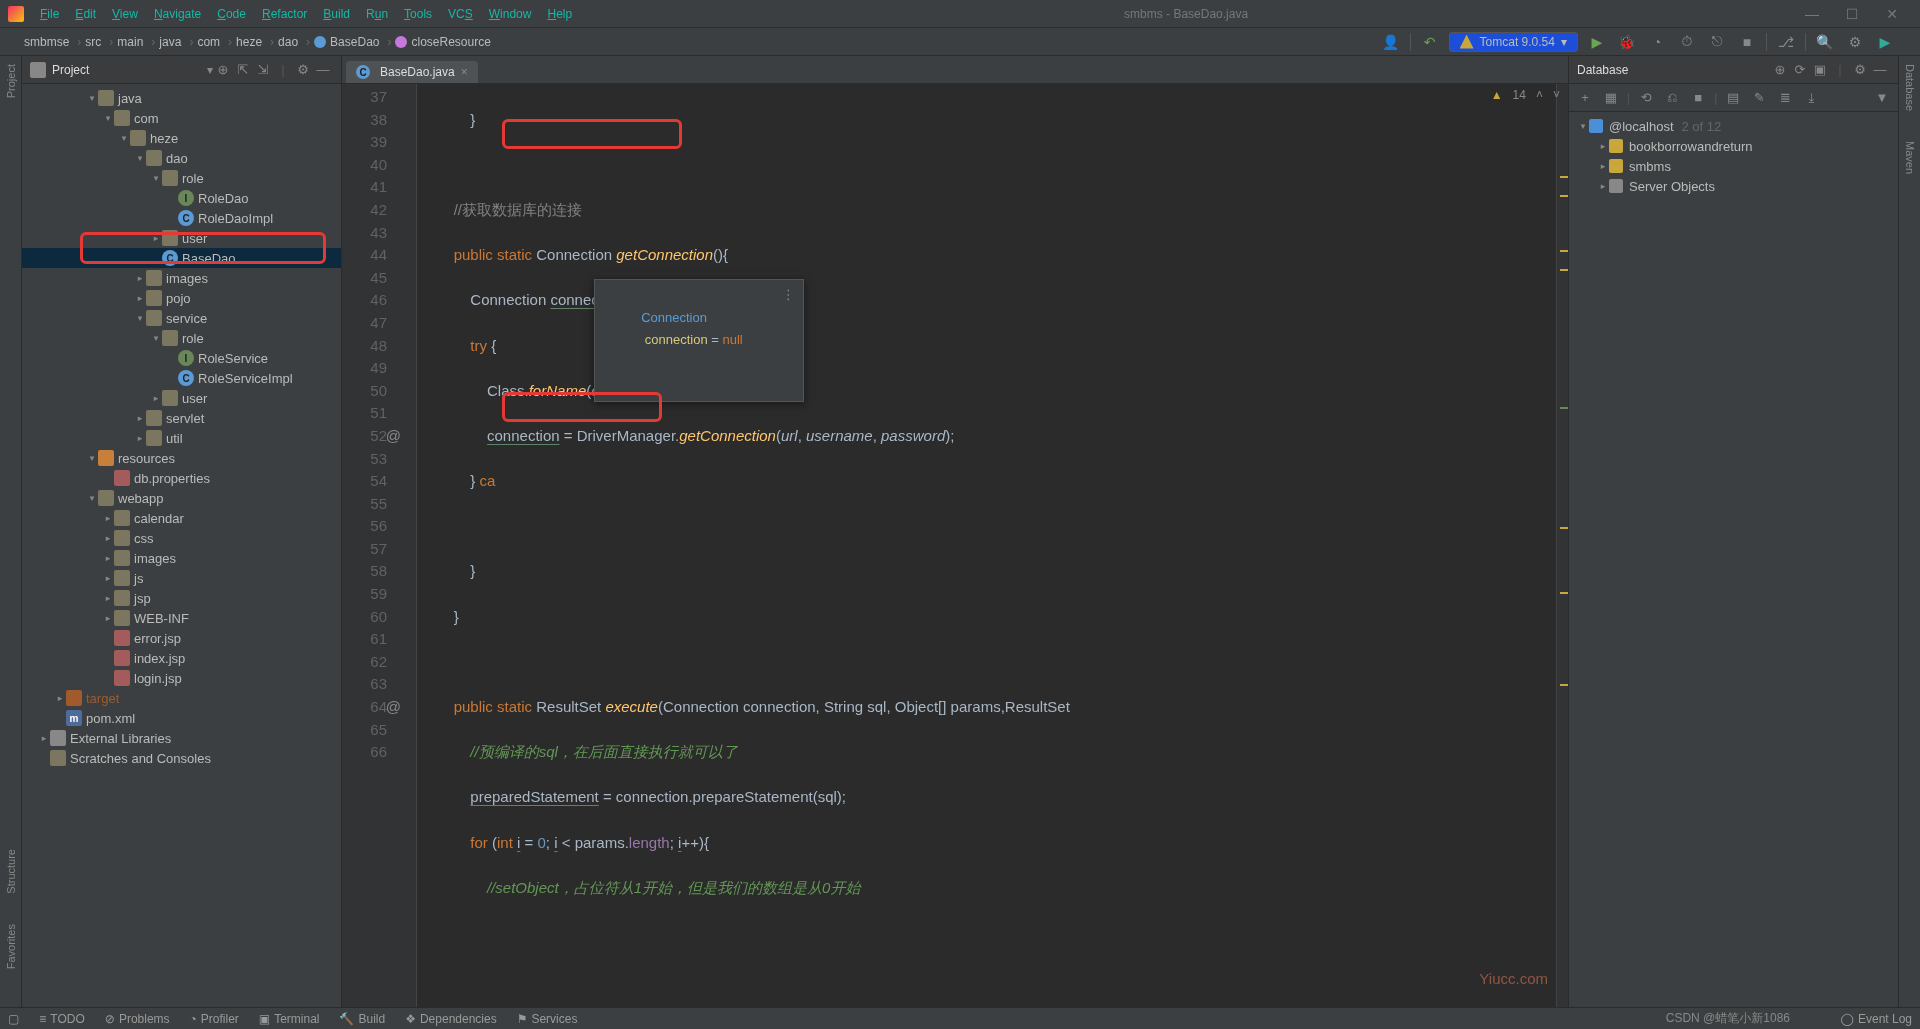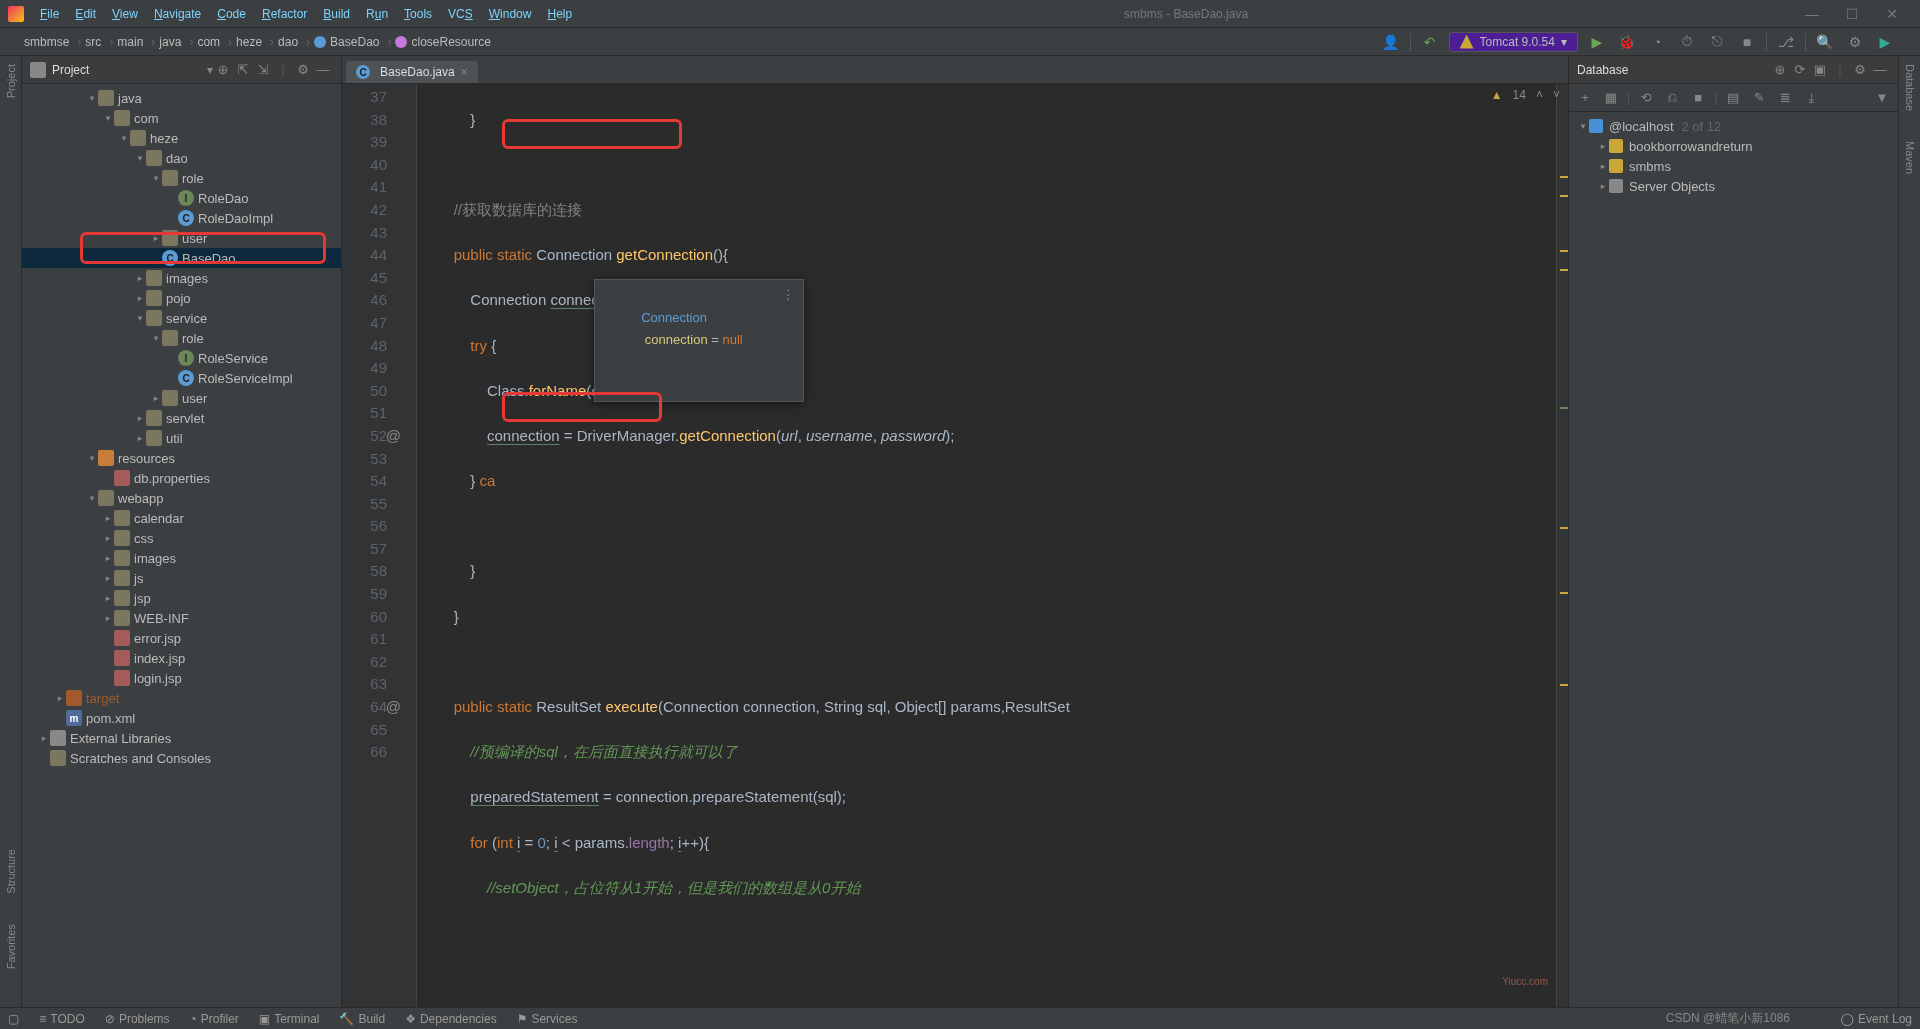--- a/index.html
+++ b/index.html
@@ -1,31 +1,31 @@
 <!DOCTYPE html>
 <html><head>
 <meta charset="utf-8">
 <style>
 * { margin: 0; padding: 0; box-sizing: border-box; font-family: "Segoe UI", Arial, sans-serif; }
 body { background: #3c3f41; color: #bbbbbb; font-size: 12px; width: 1920px; height: 1029px; overflow: hidden; }
 .titlebar { height: 28px; background: #3c3f41; display: flex; align-items: center; padding: 0 8px; border-bottom: 1px solid #2b2b2b; }
 .titlebar .logo { width: 16px; height: 16px; background: linear-gradient(135deg,#fe315d,#f07b3f,#ffc107); border-radius: 2px; margin-right: 8px; }
-.titlebar .menu-item { padding: 0 8px; cursor: pointer; color: #7dd3fc; }
+.titlebar .menu-item { padding: 0 8px; cursor: pointer; color: #14b8a6; }
 .titlebar .menu-item u { text-decoration: underline; }
 .titlebar .title { flex: 1; text-align: center; color: #777; }
 .titlebar .win-btn { width: 40px; text-align: center; color: #777; font-size: 14px; cursor: pointer; }
 .navbar { height: 28px; background: #3c3f41; display: flex; align-items: center; padding: 0 24px; border-bottom: 1px solid #2b2b2b; }
 .bc-item { color: #bbbbbb; margin-right: 4px; display: inline-flex; align-items: center; cursor: pointer; }
 .bc-sep { color: #666; margin: 0 4px; }
 .bc-icon { width: 12px; height: 12px; border-radius: 50%; margin-right: 4px; display: inline-block; }
 .bc-c { background: #5b9bd5; }
 .bc-m { background: #c678dd; }
 .nav-right { margin-left: auto; display: flex; align-items: center; gap: 8px; }
 .nav-btn { width: 22px; height: 22px; color: #888; cursor: pointer; display: flex; align-items: center; justify-content: center; font-size: 14px; }
-.run-config { background: #4c1d95; border: 1px solid #555; border-radius: 3px; padding: 2px 10px; display: flex; align-items: center; gap: 6px; cursor: pointer; }
+.run-config { background: #1d4ed8; border: 1px solid #555; border-radius: 3px; padding: 2px 10px; display: flex; align-items: center; gap: 6px; cursor: pointer; }
 .run-config .tomcat { width: 14px; height: 14px; background: #c9a73a; clip-path: polygon(50% 0,100% 100%,0 100%); }
 .play { color: #69a552; }
 .bug { color: #69a552; }
 .main { display: flex; height: calc(100% - 28px - 28px - 22px); }
 .leftbar { width: 22px; background: #3c3f41; border-right: 1px solid #2b2b2b; display: flex; flex-direction: column; align-items: center; padding-top: 8px; gap: 30px; }
 .leftbar .vlabel { writing-mode: vertical-lr; transform: rotate(180deg); color: #888; cursor: pointer; font-size: 11px; }
 .rightbar { width: 22px; background: #3c3f41; border-left: 1px solid #2b2b2b; display: flex; flex-direction: column; align-items: center; padding-top: 8px; gap: 30px; }
 .rightbar .vlabel { writing-mode: vertical-lr; color: #888; cursor: pointer; font-size: 11px; }
 .panel-project { width: 320px; background: #3c3f41; border-right: 1px solid #2b2b2b; display: flex; flex-direction: column; }
 .panel-hdr { height: 28px; display: flex; align-items: center; padding: 0 8px; border-bottom: 1px solid #2b2b2b; background: #3a3c3e; }
@@ -53,21 +53,21 @@
 .tab .ticon { width: 14px; height: 14px; }
 .tab .close { color: #888; cursor: pointer; }
 .editor-body { flex: 1; display: flex; overflow: hidden; font-family: "Consolas","Courier New",monospace; font-size: 15px; position: relative; }
 .gutter { width: 55px; background: #313335; text-align: right; color: #606366; padding: 2px 10px 0 0; line-height: 22.6px; user-select: none; }
 .gutter .gline { height: 22.6px; position: relative; }
 .gutter .at { position: absolute; right: -14px; color: #888; }
 .foldgutter { width: 20px; background: #313335; border-right: 1px solid #444; }
 .code { flex: 1; background: #2b2b2b; padding: 2px 0 0 20px; line-height: 22.6px; color: #a9b7c6; white-space: pre; position: relative; overflow: hidden; }
 .code .ln { height: 22.6px; }
 .kw { color: #cc7832; }
-.method { color: #ffc66d; }
+.method { color: #ffc66d; font-style: italic; }
 .cmt { color: #808080; }
 .cmtC { color: #629755; font-style: italic; }
 .ul { text-decoration: underline; text-decoration-color: #5f826b; text-underline-offset: 3px; }
 .param { color: #a9b7c6; font-style: italic; }
 .tooltip { position: absolute; background: #3c3f41; border: 1px solid #555; padding: 4px 60px 4px 10px; left: 177px; top: 195px; box-shadow: 0 2px 8px rgba(0,0,0,.5); font-size: 13px; }
 .tooltip .ttype { color: #5b9bd5; }
 .tooltip .tname { color: #d4c87a; }
 .tooltip .tkw { color: #cc7832; }
 .tooltip .dots { position: absolute; right: 8px; top: 4px; color: #888; cursor: pointer; }
 .err-ind { position: absolute; top: 4px; right: 8px; display: flex; align-items: center; gap: 10px; color: #888; font-size: 12px; }
@@ -81,21 +81,21 @@
 .db-toolbar .dbtn { width: 20px; height: 20px; color: #888; display: flex; align-items: center; justify-content: center; cursor: pointer; font-size: 13px; }
 .db-tree { flex: 1; padding: 4px 0; font-size: 13px; }
 .db-item { display: flex; align-items: center; height: 20px; padding-left: 8px; cursor: pointer; }
 .db-item .dicon { width: 14px; height: 14px; margin-right: 6px; border-radius: 2px; }
 .db-item .dicon.mysql { background: #4a90d9; }
 .db-item .dicon.schema { background: #c9a73a; }
 .db-item .dicon.srv { background: #888; }
 .bottombar { height: 22px; background: #3c3f41; border-top: 1px solid #2b2b2b; display: flex; align-items: center; padding: 0 8px; gap: 20px; font-size: 12px; color: #999; }
 .bottombar .bitem { display: flex; align-items: center; gap: 4px; cursor: pointer; }
 .bottombar .right { margin-left: auto; display: flex; gap: 18px; }
-.watermark { position: absolute; right: 20px; bottom: 20px; color: rgba(230,120,90,0.55); font-size: 10px; pointer-events: none; }
+.watermark { position: absolute; right: 20px; bottom: 20px; color: rgba(230,120,90,0.55); font-size: 15px; pointer-events: none; }
 .csdn { position: absolute; right: 130px; bottom: 2px; color: #888; font-size: 12px; pointer-events: none; }
 .highlight-box { position: absolute; border: 3px solid #e53935; border-radius: 6px; pointer-events: none; z-index: 5; }
 </style>
 </head>
 <body>
 
 <div class="titlebar">
   <div class="logo"></div>
   <div class="menu-item"><u>F</u>ile</div>
   <div class="menu-item"><u>E</u>dit</div>

